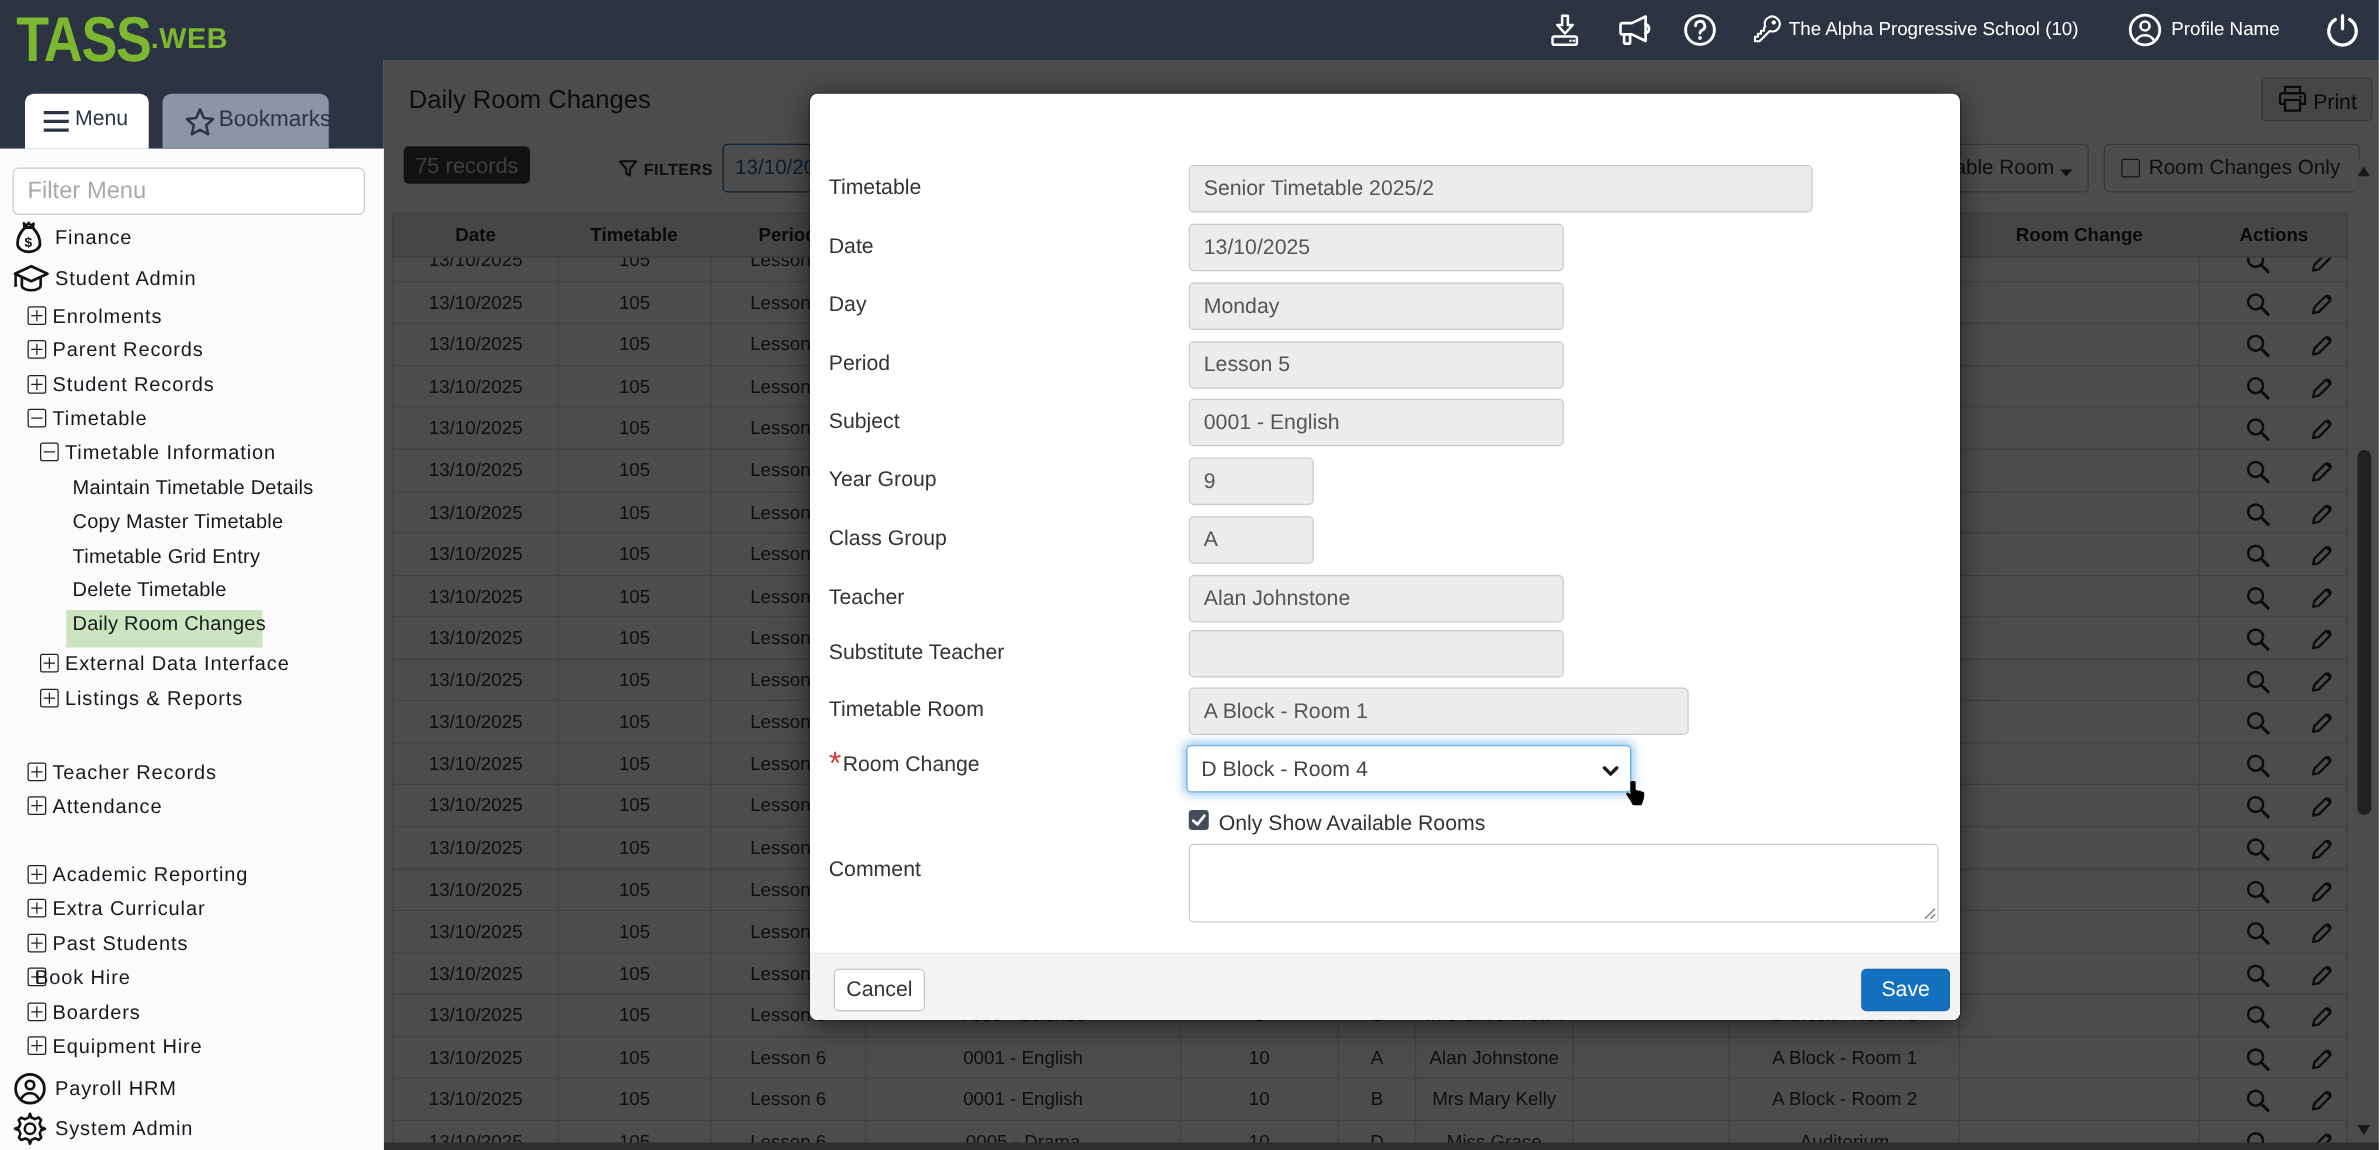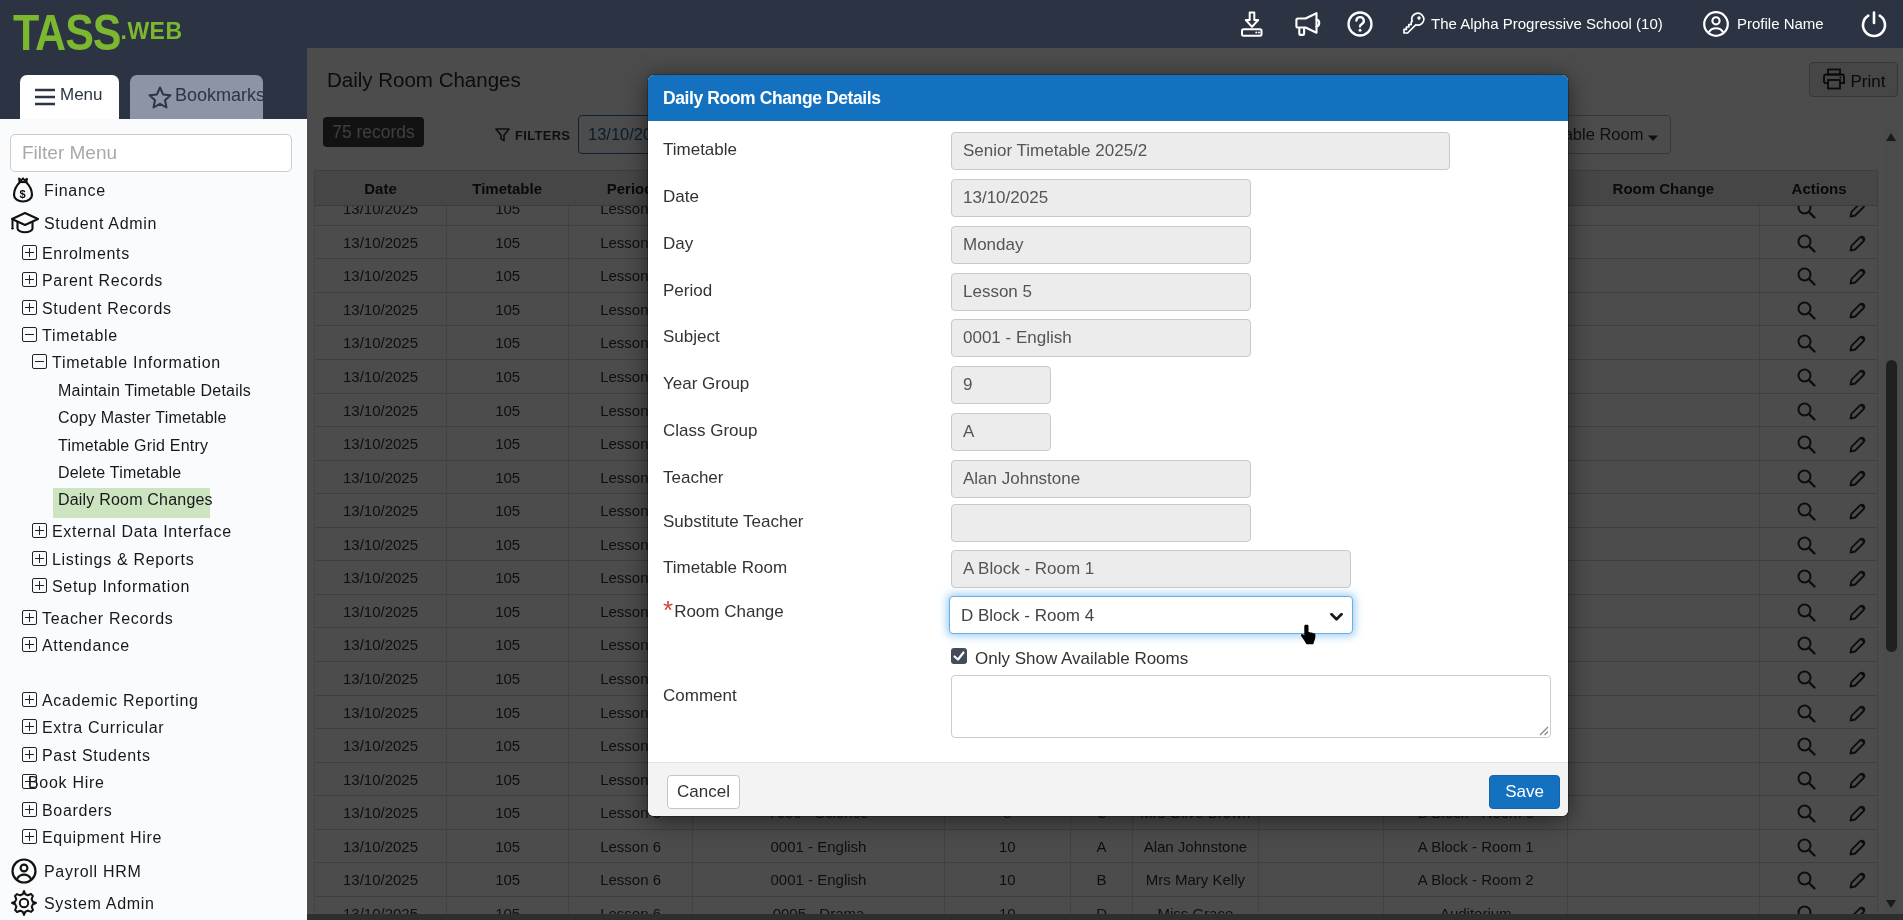--- a/index.html
+++ b/index.html
@@ -67,21 +67,21 @@
 #sbar { position:absolute; left:1577px; top:79px; width:15px; height:793px; background:#fafafa; }
 #sthumb { position:absolute; left:1579px; top:312px; width:11px; height:292px; background:#6b6b6b; border-radius:6px; }
 
 
 #mhead { position:absolute; left:0; top:0; width:920px; height:46px; background:#1471bf; border-radius:6px 6px 0 0; }
 #mhead span { position:absolute; left:15px; top:13px; color:#fff; font-size:17.5px; font-weight:bold; letter-spacing:-0.4px; }
 #mfoot { position:absolute; left:0; top:687px; width:920px; height:54px; background:#f3f3f3; border-top:1px solid #e3e3e3; border-radius:0 0 6px 6px; }
 .mlabel { position:absolute; left:15px; font-size:17px; color:#333; }
 .mbox { position:absolute; left:303px; height:38px; background:#ececec; border:1px solid #c9c9c9; border-radius:4px;
   font-size:17px; color:#555; line-height:36px; padding-left:11px; }
-#mselect { position:absolute; left:301px; top:521px; width:404px; height:38px; background:#fff; border:1.6px solid #66afe9; border-radius:4px;
+#mselect { position:absolute; left:301px; top:521px; width:356px; height:38px; background:#fff; border:1.6px solid #66afe9; border-radius:4px;
   box-shadow:0 0 8px 2px rgba(102,175,233,0.65); font-size:17px; color:#444; line-height:37px; padding-left:11px; }
 #mcheck { position:absolute; left:303px; top:573px; width:16px; height:16px; background:#434c58; border-radius:3px; }
 #mchecklb { position:absolute; left:327px; top:574px; font-size:17px; color:#333; }
 #mcomment { position:absolute; left:303px; top:600px; width:600px; height:63px; background:#fff; border:1px solid #ccc; border-radius:4px; }
 #mcancel { position:absolute; left:19px; top:700px; width:73px; height:34px; background:#fff; border:1px solid #c6c6c6; border-radius:4px;
   font-size:17px; color:#333; text-align:center; line-height:32px; z-index:2; }
 #msave { position:absolute; left:841px; top:700px; width:71px; height:34px; background:#1471bf; border:1px solid #1266ae; border-radius:4px;
   font-size:17px; color:#fff; text-align:center; line-height:32px; z-index:2; }
 .ast { color:#d43f3a; font-size:26px; line-height:14px; vertical-align:top; position:relative; top:1px; margin-right:1px; }
 
@@ -101,20 +101,24 @@
 <div id="badge">75 records</div>
 <div id="filters"><span style="position:relative;top:3px;margin-right:4px;display:inline-block"><svg width="17" height="16" viewBox="0 0 17 16" style="">
           <path d="M2 2 h13 L10 8.2 V13.5 l-3-1.7 V8.2 Z" stroke="#333" stroke-width="1.7" fill="none" stroke-linejoin="round"></path>
         </svg></span>FILTERS</div>
 <div id="datein">13/10/2025</div>
 <div id="ttroom">Timetable Room <span style="position:absolute;right:10px;top:17px">
         <svg width="14" height="10" viewBox="0 0 14 10" style="">
           <path d="M2 2.5 L7 8 L12 2.5 Z" fill="#333"></path>
         </svg>
       </span></div>
+<div id="rconly">
+      <span class="cb"></span>
+      <span class="lb">Room Changes Only</span>
+    </div>
 <div id="tbl">
 <div class="trow" style="top:22.2px">
         <div class="c0">13/10/2025</div>
         <div class="c1">105</div>
         <div class="c2">Lesson 5</div>
         <div class="c3">0001 - English</div>
         <div class="c4">9</div>
         <div class="c5">A</div>
         <div class="c6">Alan Johnstone</div>
         <div class="c7"></div>
@@ -806,24 +810,20 @@
       <span class="txt" style="left:58px;letter-spacing:0.2px">Daily Room Changes</span>
     </div>
 <div class="mi" style="top:401px">
       <span class="psq plus" style="left:32px"></span>
       <span class="txt" style="left:52px">External Data Interface</span>
     </div>
 <div class="mi" style="top:429px">
       <span class="psq plus" style="left:32px"></span>
       <span class="txt" style="left:52px">Listings &amp; Reports</span>
     </div>
-<div class="mi" style="top:456px">
-      <span class="psq plus" style="left:32px"></span>
-      <span class="txt" style="left:52px">Setup Information</span>
-    </div>
 <div class="mi" style="top:488px">
       <span class="psq plus" style="left:22px"></span>
       <span class="txt" style="left:42px">Teacher Records</span>
     </div>
 <div class="mi" style="top:515px">
       <span class="psq plus" style="left:22px"></span>
       <span class="txt" style="left:42px">Attendance</span>
     </div>
 <div class="mi" style="top:570px">
       <span class="psq plus" style="left:22px"></span>
@@ -863,23 +863,20 @@
       <span class="mico" style="top:-3px">
         <svg width="28" height="28" viewBox="0 0 28 28" style="">
           <path d="M14 2 l1.2 3.2 a9 9 0 0 1 2.6 1.1 l3.2-1.3 1.9 1.9 -1.3 3.2 a9 9 0 0 1 1.1 2.6 L26 14 l-3.2 1.2 a9 9 0 0 1-1.1 2.6 l1.3 3.2 -1.9 1.9 -3.2-1.3 a9 9 0 0 1-2.6 1.1 L14 26 l-1.2-3.2 a9 9 0 0 1-2.6-1.1 l-3.2 1.3 -1.9-1.9 1.3-3.2 a9 9 0 0 1-1.1-2.6 L2 14 l3.2-1.2 a9 9 0 0 1 1.1-2.6 L5 7 6.9 5.1 l3.2 1.3 a9 9 0 0 1 2.6-1.1 Z" stroke="#111111" stroke-width="2" fill="none" stroke-linejoin="round"></path>
           <circle cx="14" cy="14" r="4.2" stroke="#111111" stroke-width="2" fill="none"></circle>
         </svg>
       </span>
       <span class="txt" style="left:44px">System Admin</span>
     </div>
 </div>
 <div id="modal">
-<div id="mhead">
-      <span>Daily Room Change Details</span>
-    </div>
 <div class="mlabel" style="top:65px">Timetable</div>
 <div class="mbox" style="top:57px;width:499px">Senior Timetable 2025/2</div>
 <div class="mlabel" style="top:112px">Date</div>
 <div class="mbox" style="top:104px;width:300px">13/10/2025</div>
 <div class="mlabel" style="top:159px">Day</div>
 <div class="mbox" style="top:151px;width:300px">Monday</div>
 <div class="mlabel" style="top:206px">Period</div>
 <div class="mbox" style="top:198px;width:300px">Lesson 5</div>
 <div class="mlabel" style="top:252px">Subject</div>
 <div class="mbox" style="top:244px;width:300px">0001 - English</div>

